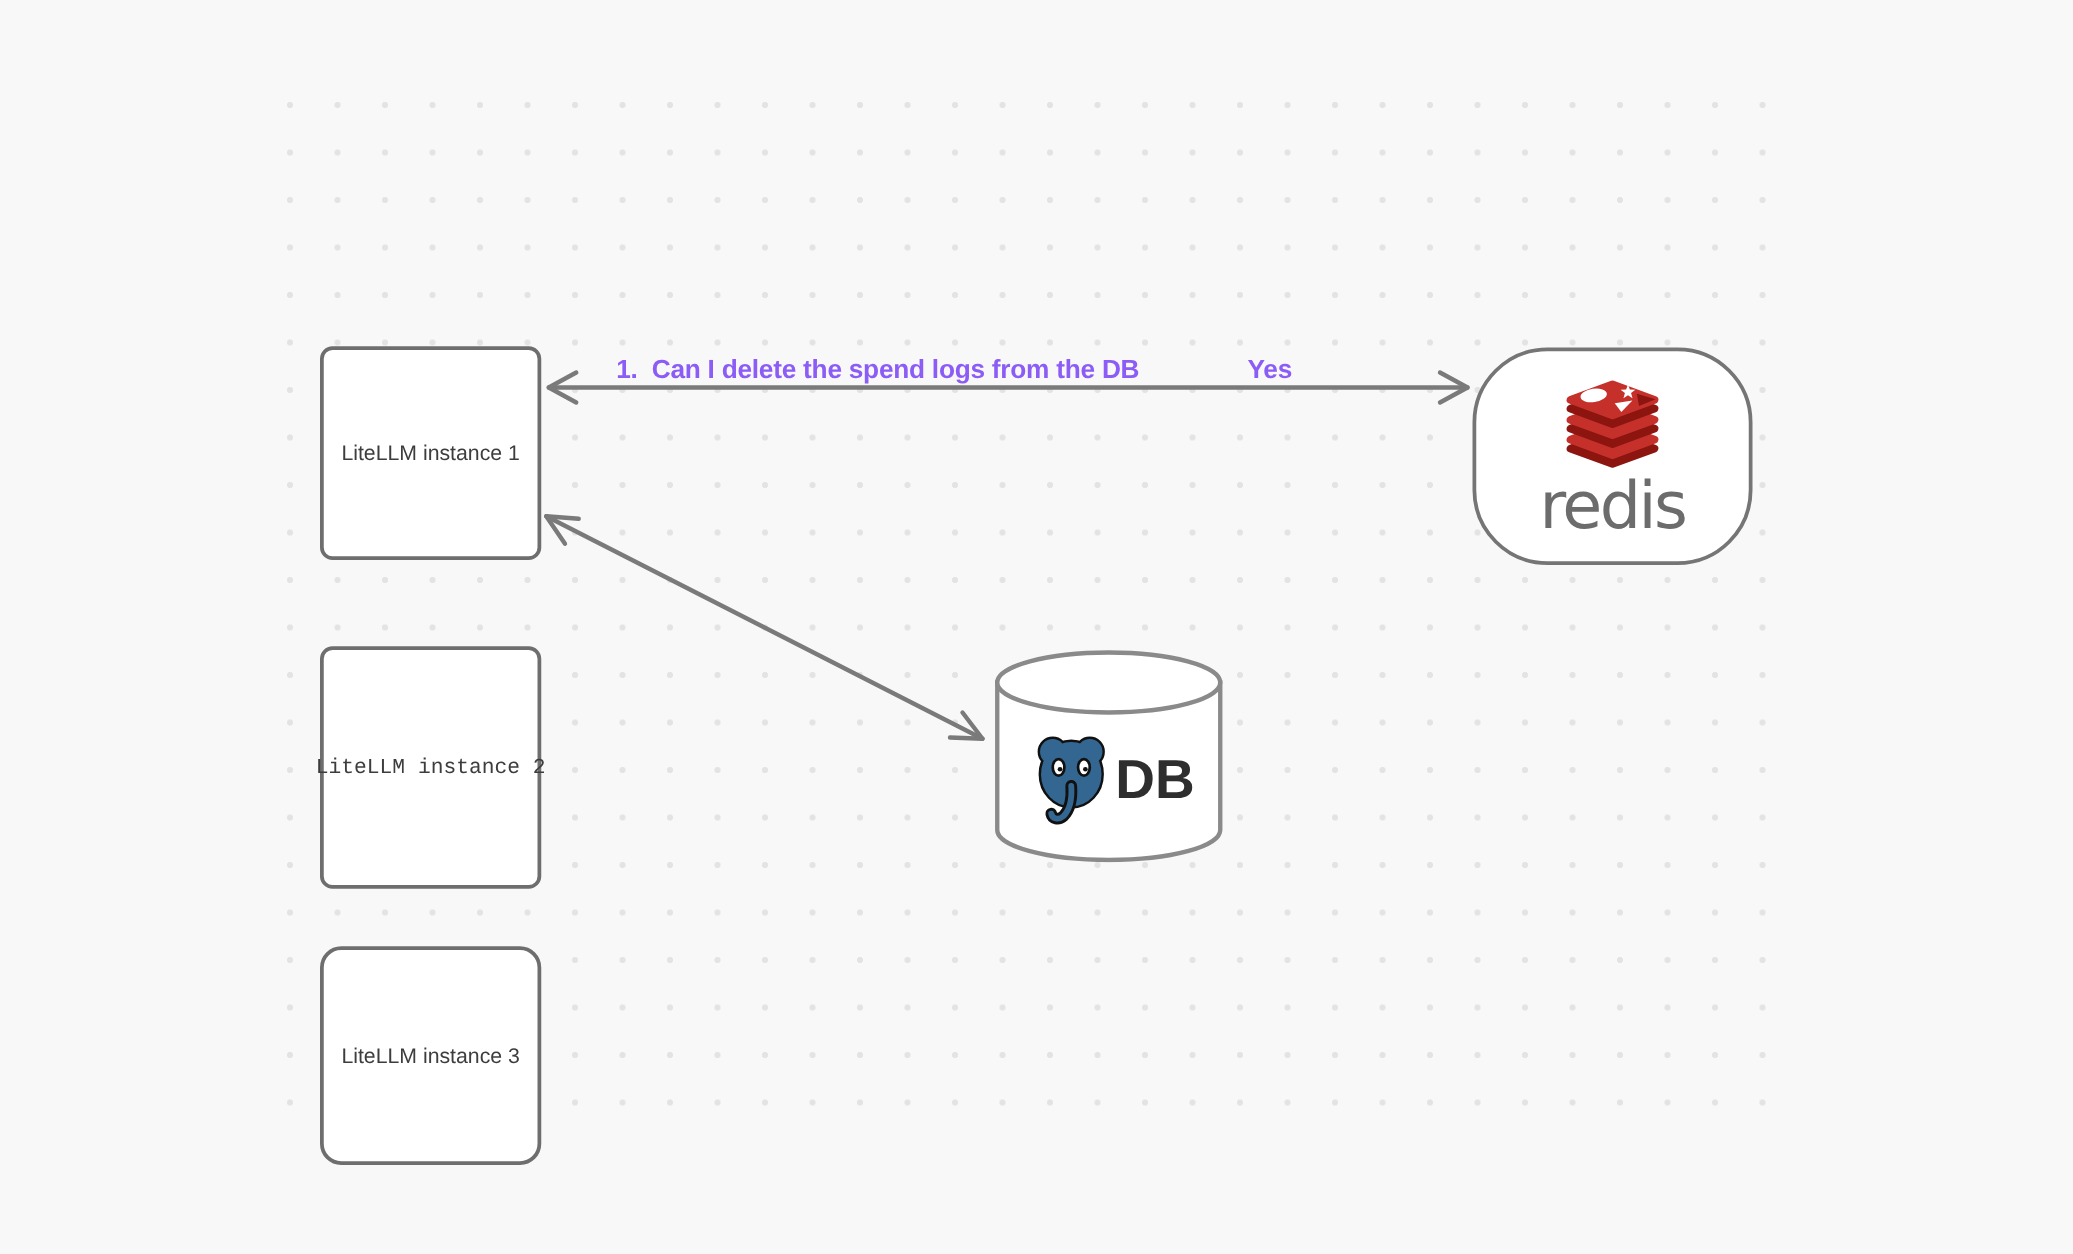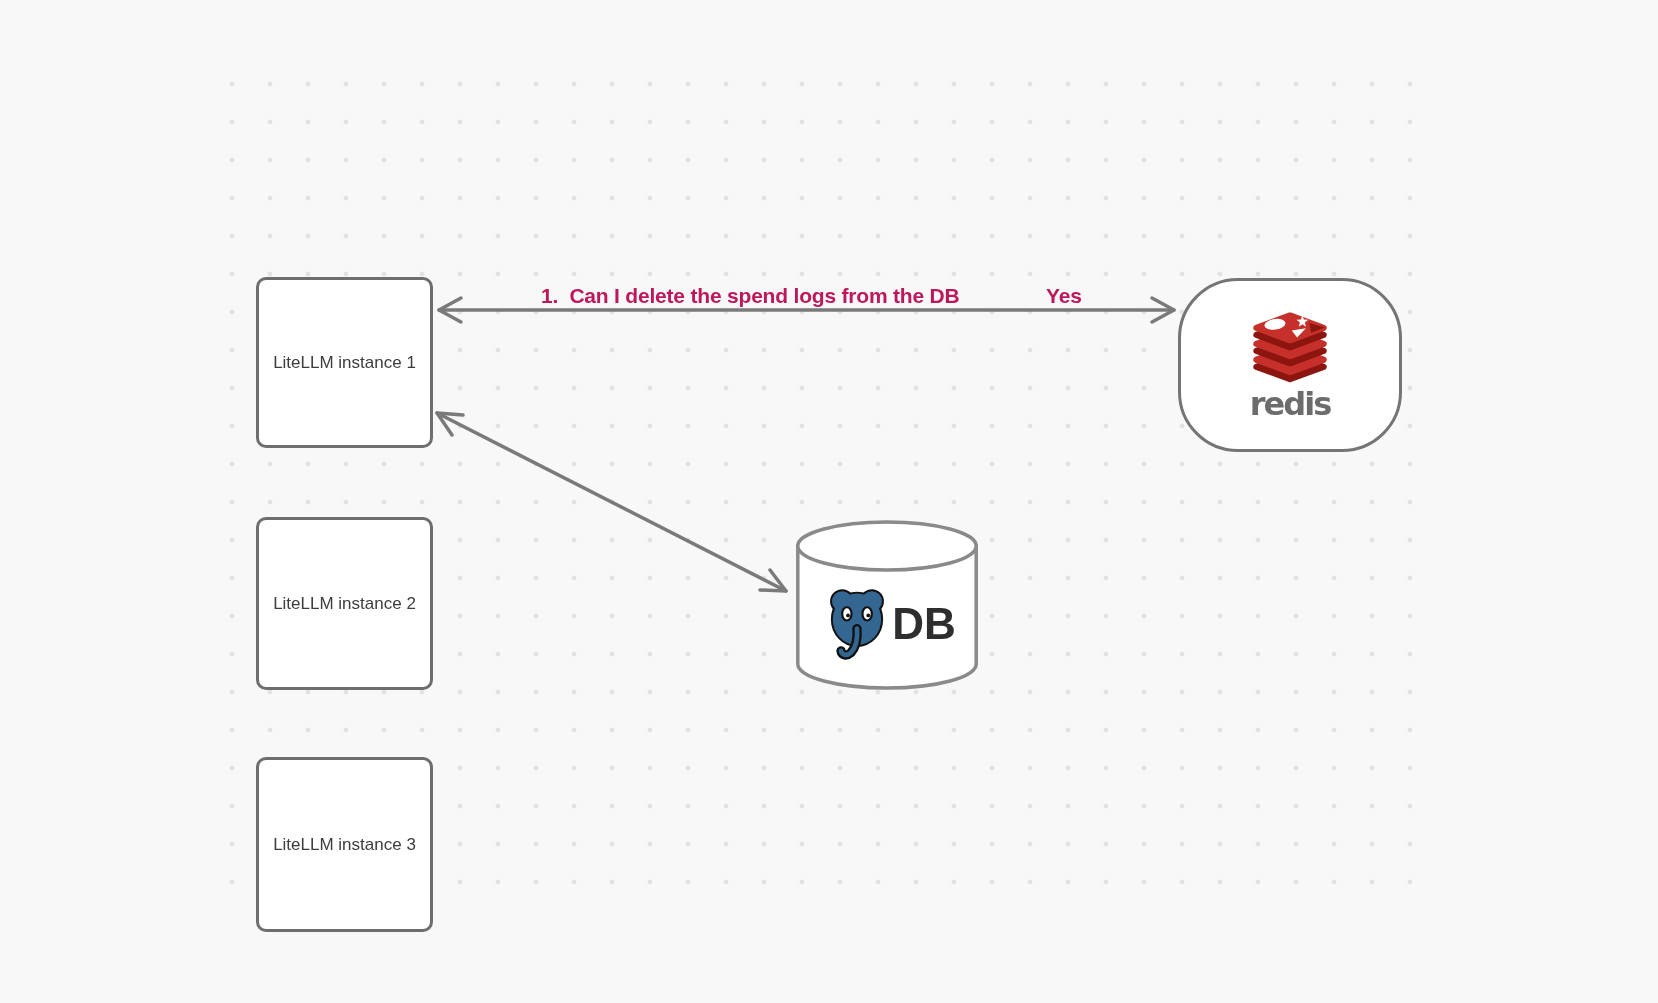--- a/index.html
+++ b/index.html
@@ -24,48 +24,48 @@
 
   
   .node-box{
     position:absolute;left:256px;width:177px;
     background:#ffffff;border:3.5px solid #6e6e6e;border-radius:10px;
     display:flex;align-items:center;justify-content:center;
     box-sizing:border-box;
   }
   .node-box .box-label{font-size:17px;color:#3d3d3d;white-space:pre;}
   #box1{top:277px;height:171px;}
-  #box2{top:517px;height:173px;}
-  #box3{top:757px;height:175px;}
+  #box2{top:517px;height:194px;font-family:Liberation Mono, monospace;}
+  #box3{top:757px;height:175px;border-radius:17px;}
 
   
   .redis-node{
     position:absolute;left:1178px;top:278px;width:224px;height:174px;
     background:#ffffff;border:3.5px solid #757575;border-radius:60px;
     box-sizing:border-box;
     display:flex;flex-direction:column;align-items:center;justify-content:center;
   }
   .redis-wordmark{
     font-family:"DejaVu Sans", sans-serif;
-    font-weight:bold;font-size:32px;line-height:.85;color:#6c6c6c;letter-spacing:-2px;
+    font-weight:normal;font-size:52px;line-height:.85;color:#6c6c6c;letter-spacing:-2px;
     margin-top:2px;
   }
 
   
   .db-cylinder-svg{position:absolute;left:794px;top:518px;}
   .db-content{
     position:absolute;left:800px;top:582px;width:174px;height:84px;
     display:flex;align-items:center;justify-content:center;
   }
   .db-label{font-size:44px;color:#2e2e2e;margin-left:-4px;line-height:1;font-weight:bold;}
 
   
   .edge-label{
     position:absolute;font-weight:bold;font-size:21px;letter-spacing:-.2px;
-    color:#be185d;white-space:pre;line-height:1.2;margin-left:48px;
+    color:#8b5cf6;white-space:pre;line-height:1.2;
   }
   #label-arrow1{left:493px;top:283px;}
   #label-arrow1-response{left:998px;top:283px;}
   #label-arrow2{left:573px;top:458px;}
 </style>
 </head>
 <body>
 
 <div id="canvas">
 

